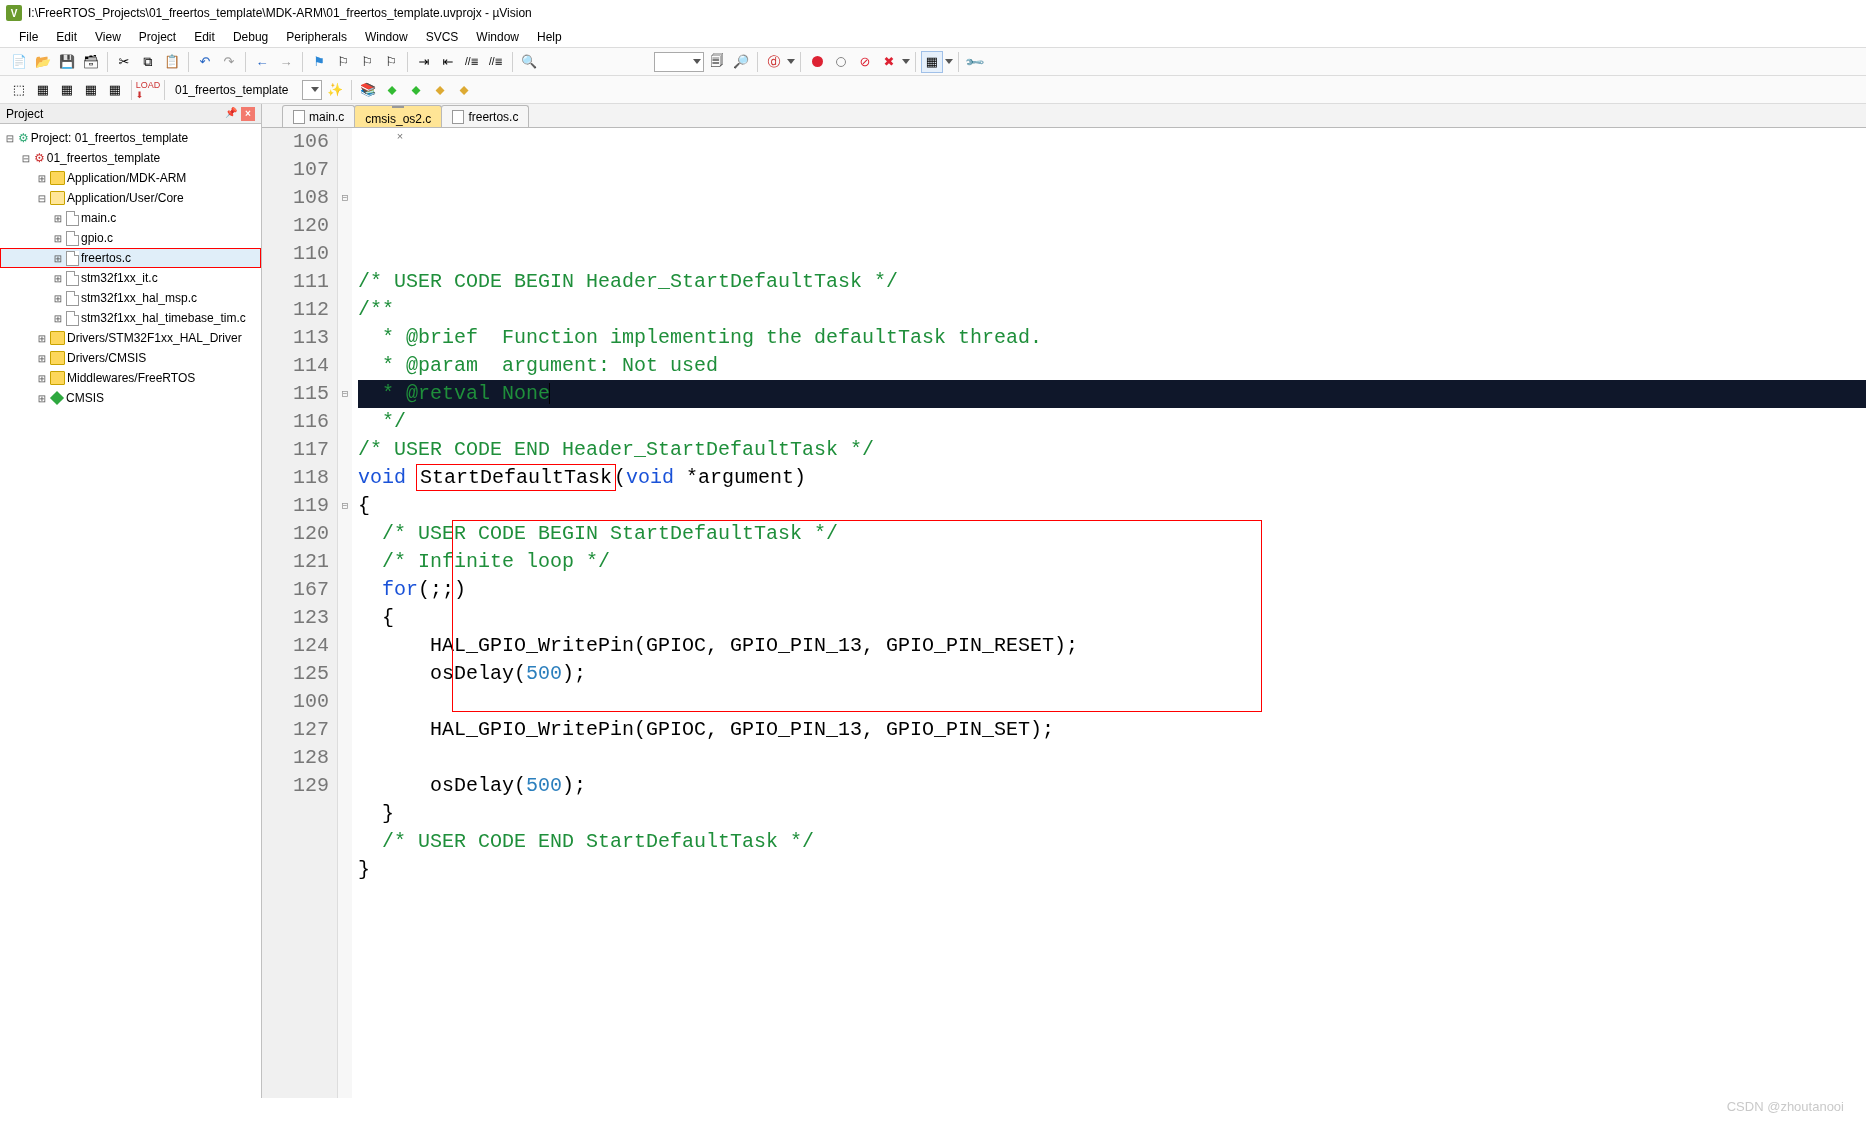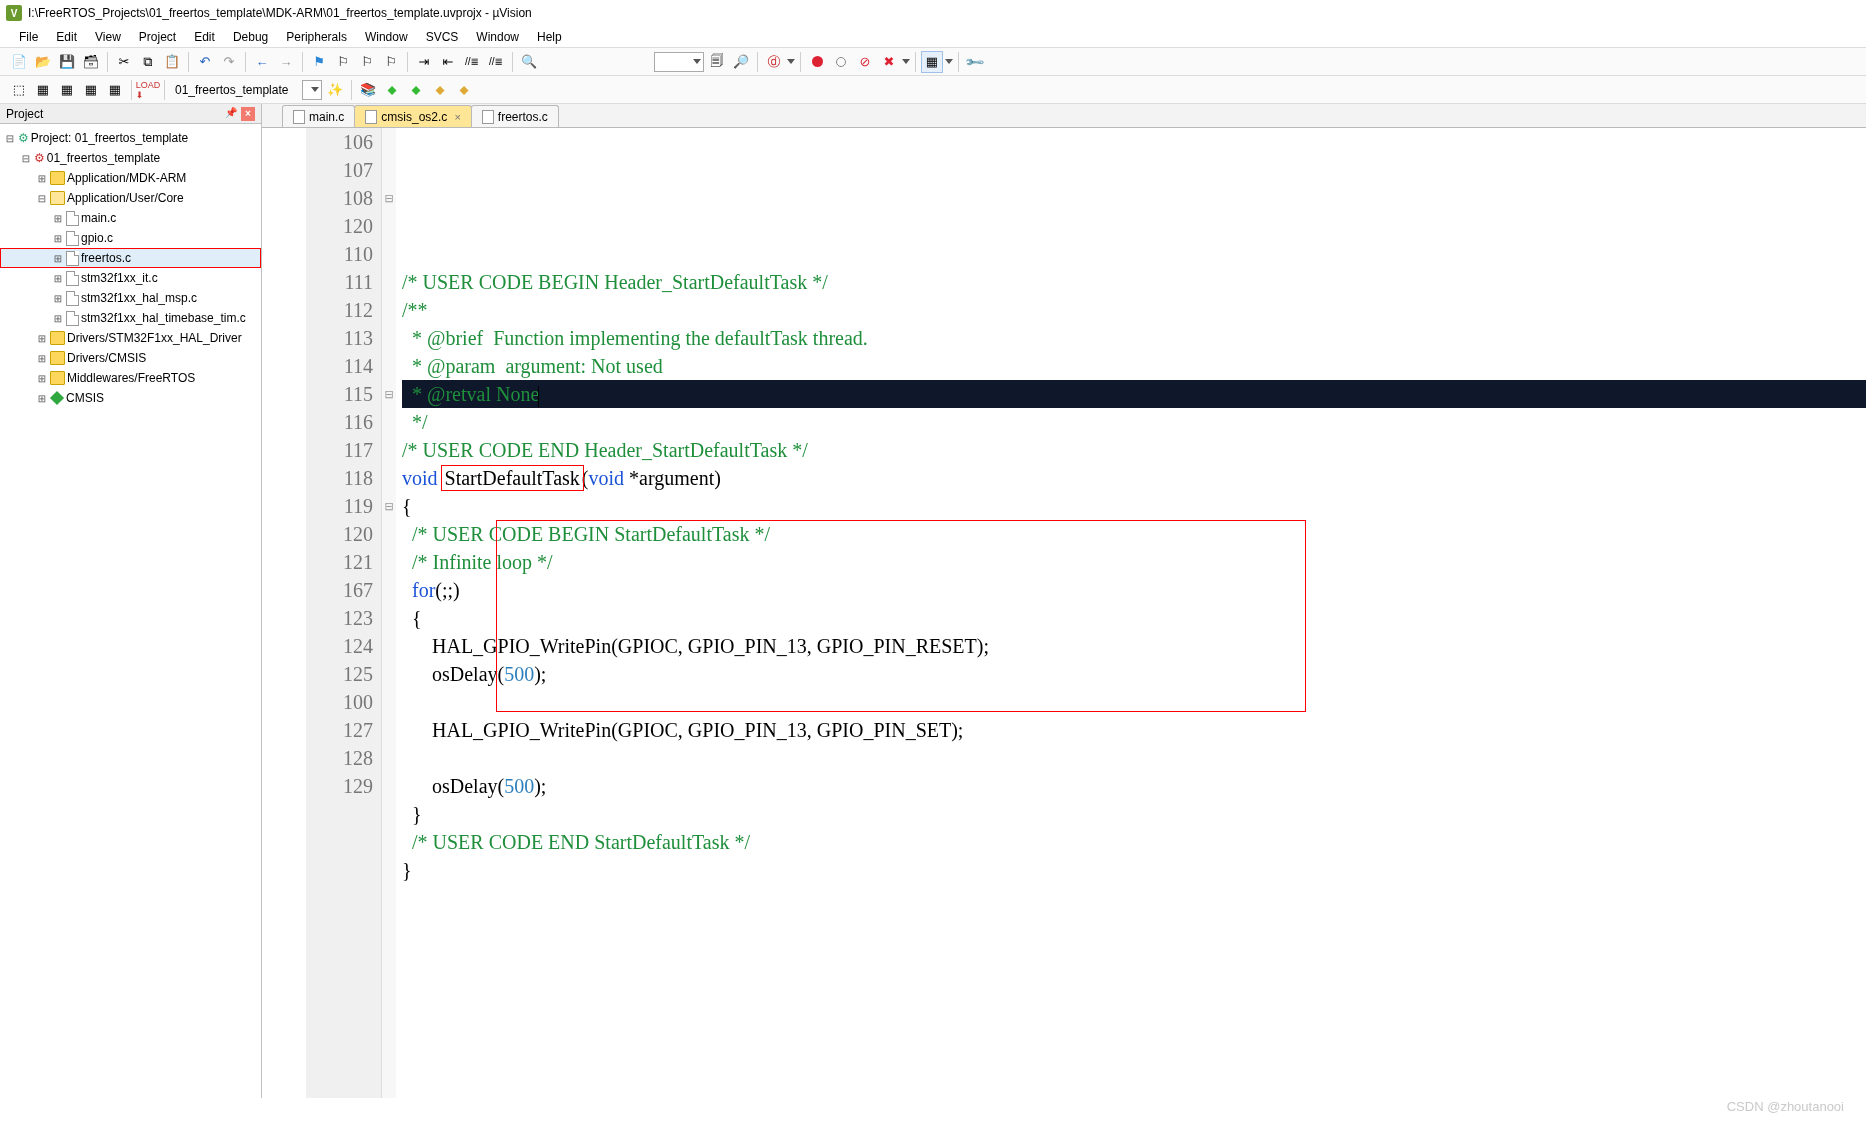--- a/index.html
+++ b/index.html
@@ -27,24 +27,24 @@
   .tree-row.boxed { outline:1.5px solid red; outline-offset:-1px; }
   .tw { width:12px; text-align:center; color:#555; font-size:10px; }
   .fold-icon { width:15px; height:14px; background:#fdd75b; border:1px solid #c9a300; border-radius:1px; display:inline-block; }
   .fold-icon.open { background:#ffe699; }
   .file-icon { width:13px; height:15px; background:#fff; border:1px solid #999; display:inline-block; position:relative; }
   .file-icon::after{content:"";position:absolute;top:-1px;right:-1px;width:4px;height:4px;background:#fff;border-left:1px solid #999;border-bottom:1px solid #999;}
   .diamond { width:10px; height:10px; background:#2ea83f; transform:rotate(45deg); display:inline-block; margin:0 2px; }
   .editor { flex:1; display:flex; flex-direction:column; }
   .tabs { height:24px; display:flex; align-items:flex-end; background:#f3f3f3; border-bottom:1px solid #b9b9b9; padding-left:20px; gap:0; }
   .tab { height:22px; display:flex; align-items:center; gap:4px; padding:0 10px; border:1px solid #b9b9b9; border-bottom:none; background:#f6f6f6; font-size:12px; border-radius:3px 3px 0 0; margin-right:-1px; }
-  .tab.active { background:#ffe596; }
+  .tab.active { background:#ffe596;flex-direction:column; }
   .tab .fi { width:12px;height:14px;background:#fff;border:1px solid #999;display:inline-block; }
   .tab .x { color:#777; font-size:11px; margin-left:3px; }
-  .code { flex:1; display:flex; font-family:Liberation Serif, serif; font-size:20px; line-height:28px; overflow:hidden; position:relative;margin-left:44px;}
+  .code { flex:1; display:flex; font-family:Liberation Mono, monospace; font-size:20px; line-height:28px; overflow:hidden; position:relative;}
   .gutter { width:76px; text-align:right; color:#777; background:#f0f0f0; border-right:1px solid #ddd; padding-right:8px; }
   .fold-col { width:14px; background:#f7f7f7; color:#999; font-size:11px; text-align:center; }
   .lines { flex:1; padding-left:6px; white-space:pre; position:relative; }
   .ln { height:28px; }
   .cm { color:#1f8f3b; }
   .kw { color:#1a52d8; }
   .num { color:#2b7fbd; }
   .hl { background:#0f172a; display:inline-block; width:100%; }
   .cursor { display:inline-block; width:1px; height:21px; background:#000; vertical-align:middle; margin-left:-1px; }
   .func-box { position:absolute; border:1.5px solid red; }

